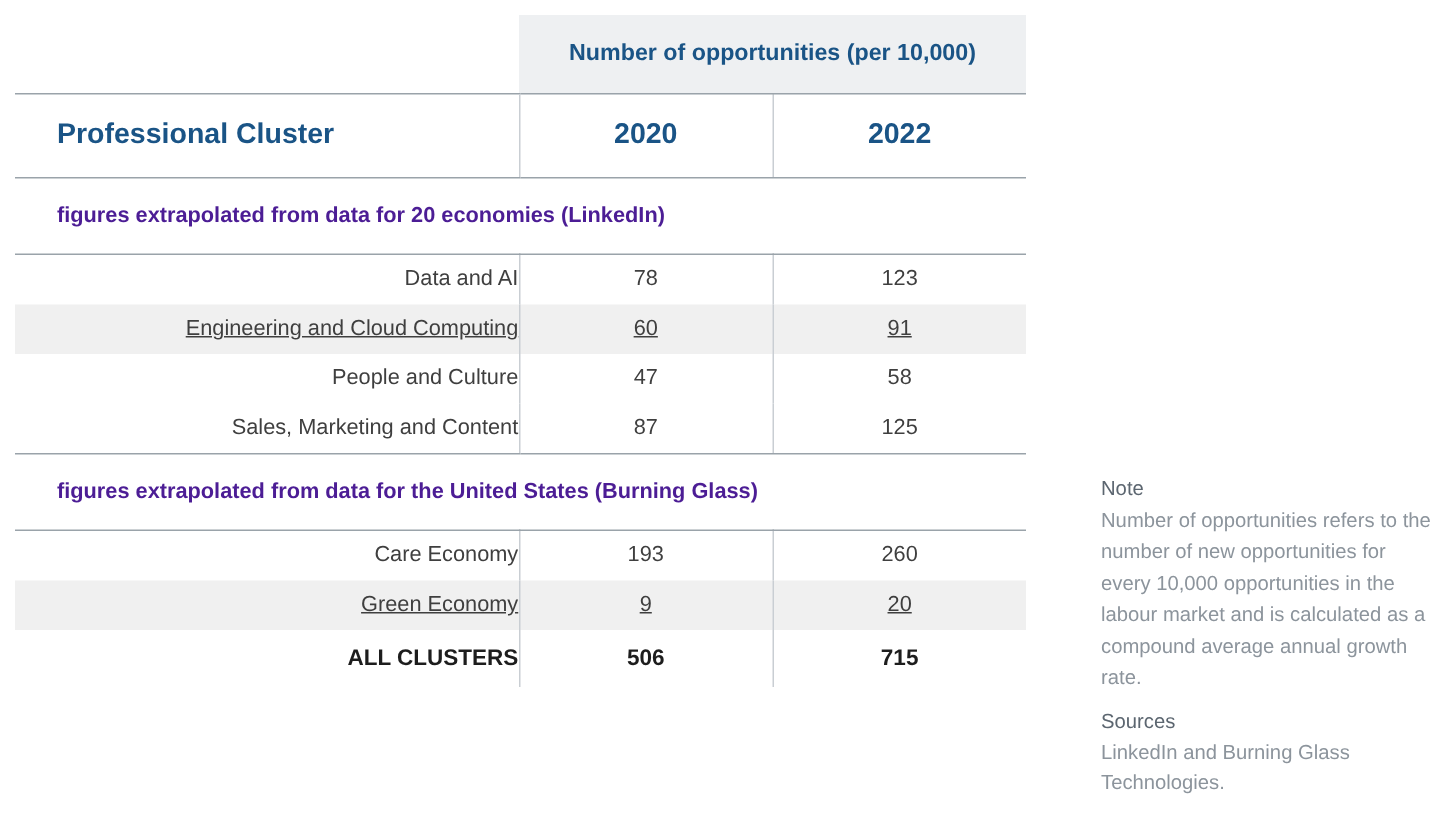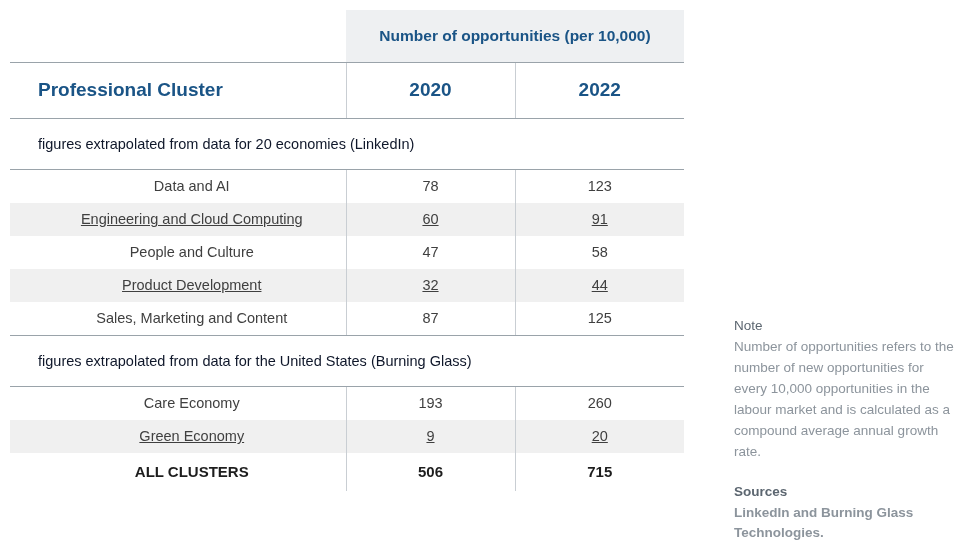--- a/index.html
+++ b/index.html
@@ -67,38 +67,38 @@
     text-align: left;
     padding-left: 28px;
   }
   .col-head.num {
     text-align: center;
     border-left: 1px solid #c9ced3;
   }
 
   
   .section-row td {
-    color: #0f172a;
+    color: #4c1d95;
     font-size: 14.5px;
-    font-weight: normal;
+    font-weight: bold;
     text-align: left;
     padding: 17px 0 17px 28px;
     border-bottom: 1px solid #9aa3aa;
     background: #ffffff;
   }
 
   
   tr.data-row td {
     font-size: 14.5px;
     color: #3f3f3f;
     padding: 8px 0 9px 0;
     background: #ffffff;
   }
   tr.data-row td.label {
-    text-align: center;
+    text-align: right;
     padding-left: 28px;
   }
   tr.data-row td.num {
     text-align: center;
     border-left: 1px solid #c9ced3;
   }
   tr.data-row.alt td {
     background: #f0f0f0;
     text-decoration: underline;
   }
@@ -124,22 +124,21 @@
     color: #5c6670;
     font-size: 13.5px;
     margin-bottom: 4px;
   }
   .note-body {
     color: #8c949c;
     font-size: 13.5px;
     line-height: 1.55;
   }
   .sources {
-    margin-top: 21px;
-    font-weight: bold;
+    margin-top: 10px;
   }
 </style>
 </head>
 <body>
 
 <div class="page">
 
   <div class="table-wrap">
     <table class="data-table">
       <colgroup>
@@ -172,25 +171,20 @@
         <tr class="data-row alt">
           <td class="label">Engineering and Cloud Computing</td>
           <td class="num">60</td>
           <td class="num">91</td>
         </tr>
         <tr class="data-row">
           <td class="label">People and Culture</td>
           <td class="num">47</td>
           <td class="num">58</td>
         </tr>
-        <tr class="data-row alt">
-          <td class="label">Product Development</td>
-          <td class="num">32</td>
-          <td class="num">44</td>
-        </tr>
         <tr class="data-row last-of-block">
           <td class="label">Sales, Marketing and Content</td>
           <td class="num">87</td>
           <td class="num">125</td>
         </tr>
 
         <tr class="section-row">
           <td colspan="3">figures extrapolated from data for the United States (Burning Glass)</td>
         </tr>
 

